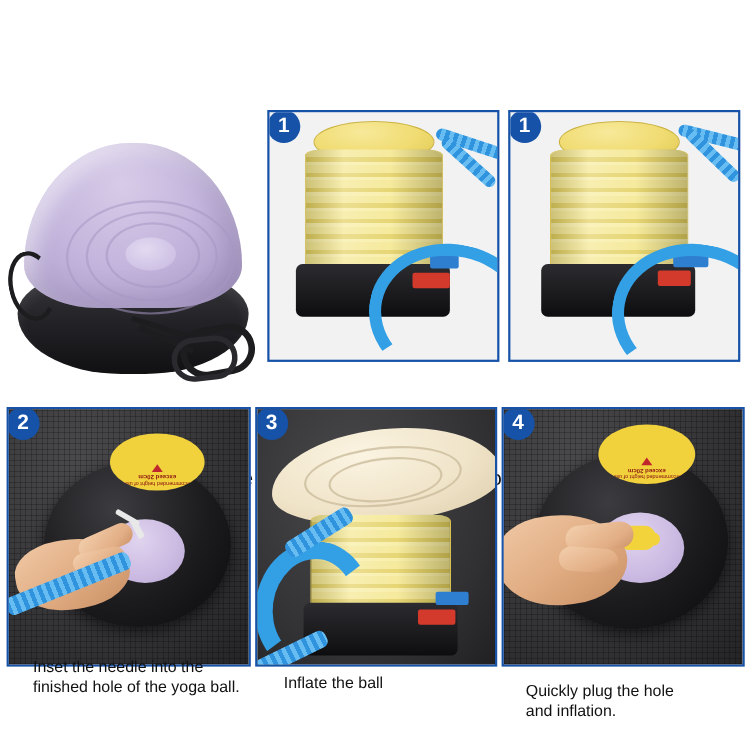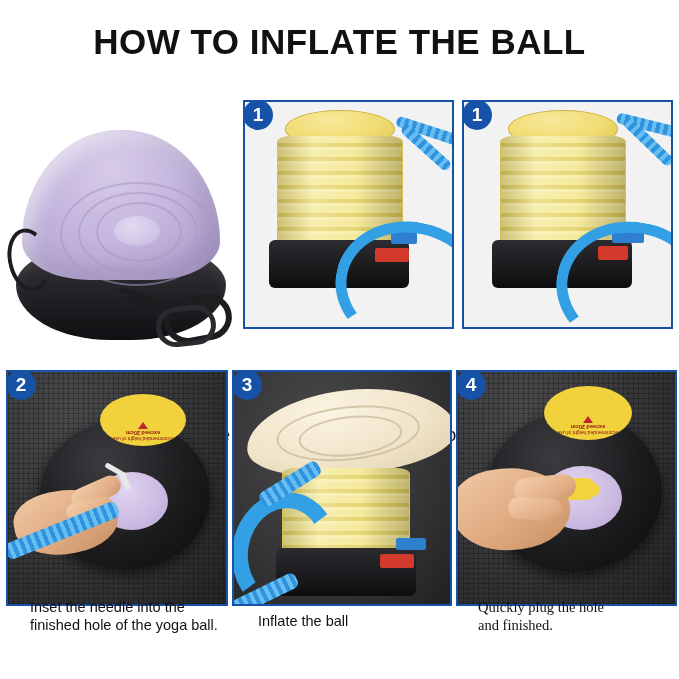--- a/index.html
+++ b/index.html
@@ -310,21 +310,20 @@
     position: absolute;
     border: 2px solid rgba(200,186,152,0.75);
     border-radius: 50%;
   }
 </style>
 </head>
 <body>
 
 <div class="page">
 
-  <div class="title">HOW TO INFLATE THE BALL</div>
 
   <div class="top-row">
 
     <div class="bosu-wrap">
       <div class="bosu-base"></div>
       <div class="bosu-base-high"></div>
       <div class="bosu-dome">
         <div class="bosu-ring r1"></div>
         <div class="bosu-ring r2"></div>
         <div class="bosu-ring r3"></div>
@@ -432,18 +431,18 @@
       <div class="badge" style="left:-2px; top:-2px;">4</div>
     </div>
 
     <div class="caption" style="left:30px; top:228px; width:200px;">
       <div>Inset the needle into the</div>
       <div>finished hole of the yoga ball.</div>
     </div>
     <div class="caption" style="left:258px; top:242px; width:190px;">
       <div>Inflate the ball</div>
     </div>
-    <div class="caption" style="left:478px; top:228px; width:190px;font-family:Liberation Serif, serif;">
+    <div class="caption" style="left:478px; top:250px; width:190px;">
       <div>Quickly plug the hole</div>
-      <div>and finished.</div>
+      <div>and inflation.</div>
     </div>
   </div>
 </div>
 
 </body></html>

